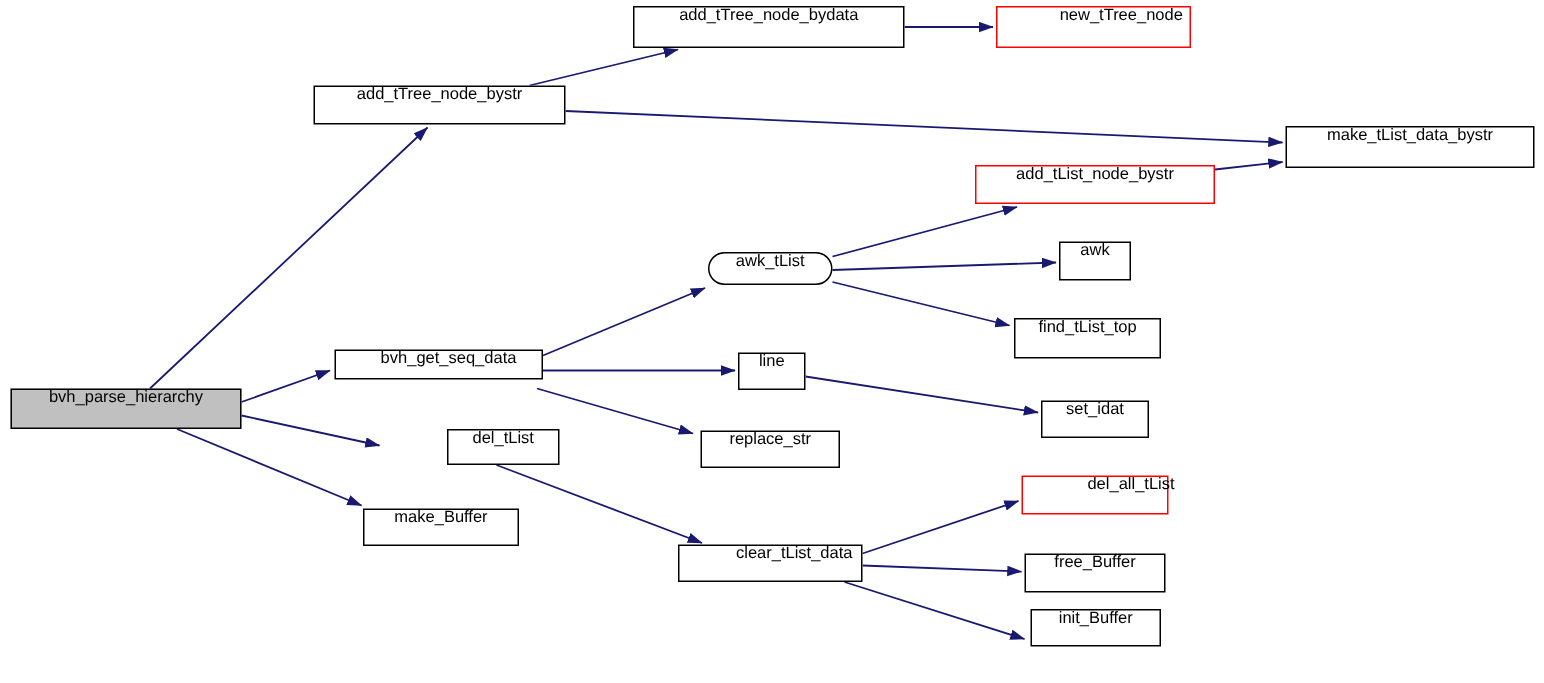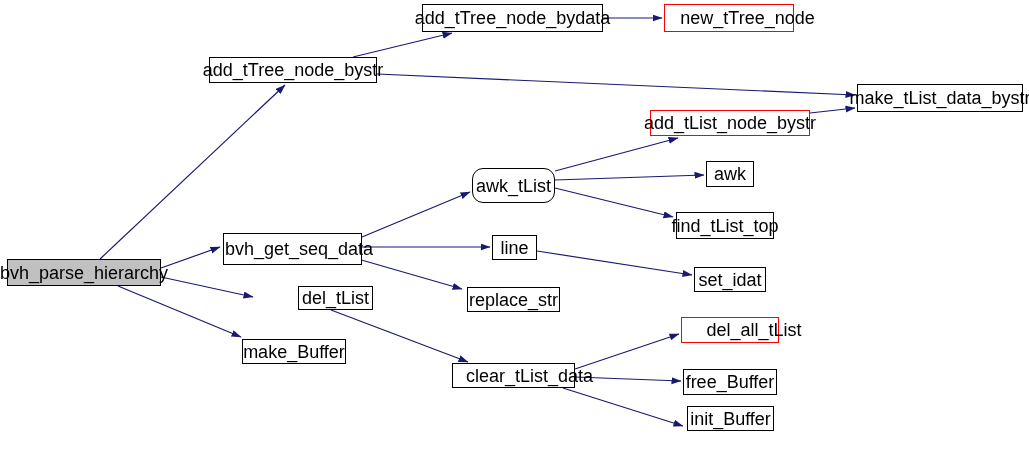--- a/index.html
+++ b/index.html
@@ -25,26 +25,26 @@
     height: 100%;
   }
   .edge-layer line {
     stroke: var(--edge, #191970);
     stroke-width: 1.2;
   }
   .node {
     position: absolute;
     box-sizing: border-box;
     display: flex;
-    align-items: center;
+    align-items: flex-start;
     justify-content: center;
     background: var(--node-fill, #ffffff);
     border: 1px solid var(--border, #000000);
     color: var(--text, #000000);
-    font-size: 18px;
+    font-size: 11px;
     line-height: 1;
     white-space: nowrap;
     cursor: pointer;
   }
   .node.red {
     border-color: var(--border-red, #ff0000);
   }
   .node.highlight {
     background: var(--highlight-fill, #c0c0c0);
     cursor: default;
@@ -92,30 +92,30 @@
       </div>
       <div class="node red" style="left: 664px; top: 4px; width: 130px; height: 28px; padding-left: 37px;">
         <span>new_tTree_node</span>
       </div>
       <div class="node normal" style="left: 857px; top: 84px; width: 166px; height: 28px;">
         <span>make_tList_data_bystr</span>
       </div>
       <div class="node red" style="left: 650px; top: 110px; width: 160px; height: 26px;">
         <span>add_tList_node_bystr</span>
       </div>
-      <div class="node normal" style="left: 472px; top: 168px; width: 83px; height: 35px; border-radius: 11px;">
+      <div class="node normal" style="left: 472px; top: 168px; width: 83px; height: 22px; border-radius: 11px;">
         <span>awk_tList</span>
       </div>
       <div class="node normal" style="left: 706px; top: 161px; width: 48px; height: 26px;">
         <span>awk</span>
       </div>
       <div class="node normal" style="left: 676px; top: 212px; width: 98px; height: 27px;">
         <span>find_tList_top</span>
       </div>
-      <div class="node normal" style="left: 223px; top: 233px; width: 139px; height: 32px; padding-left: 13px;">
+      <div class="node normal" style="left: 223px; top: 233px; width: 139px; height: 20px; padding-left: 13px;">
         <span>bvh_get_seq_data</span>
       </div>
       <div class="node normal" style="left: 492px; top: 235px; width: 45px; height: 25px;">
         <span>line</span>
       </div>
       <div class="node normal" style="left: 694px; top: 267px; width: 72px; height: 25px;">
         <span>set_idat</span>
       </div>
       <div class="node normal" style="left: 467px; top: 287px; width: 93px; height: 25px;">
         <span>replace_str</span>

